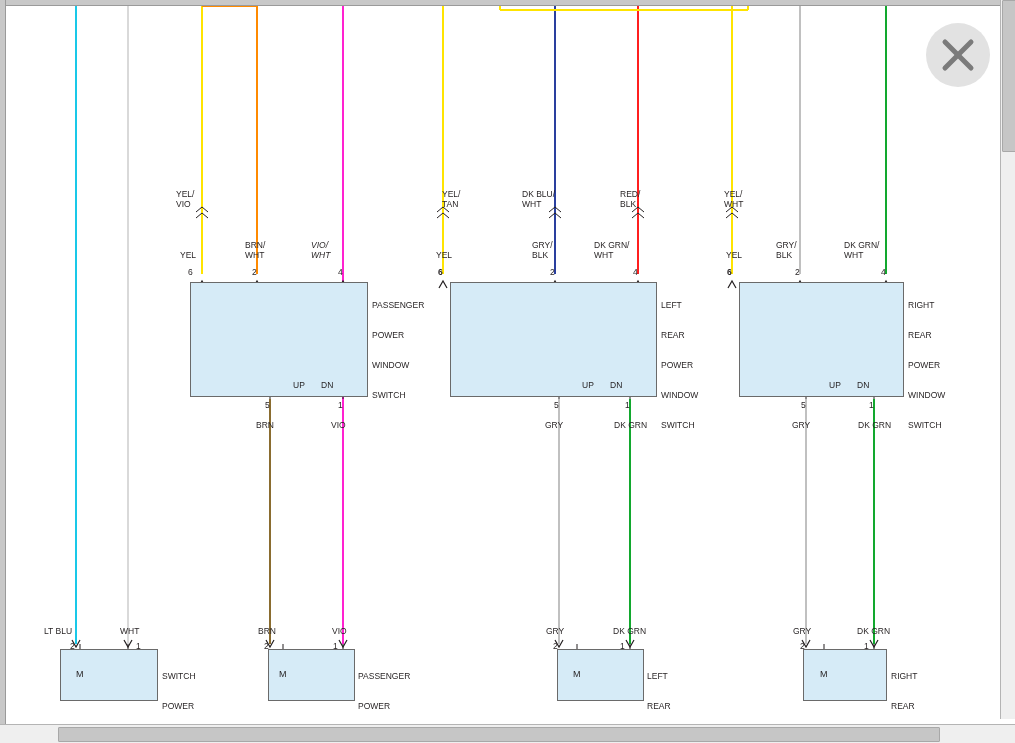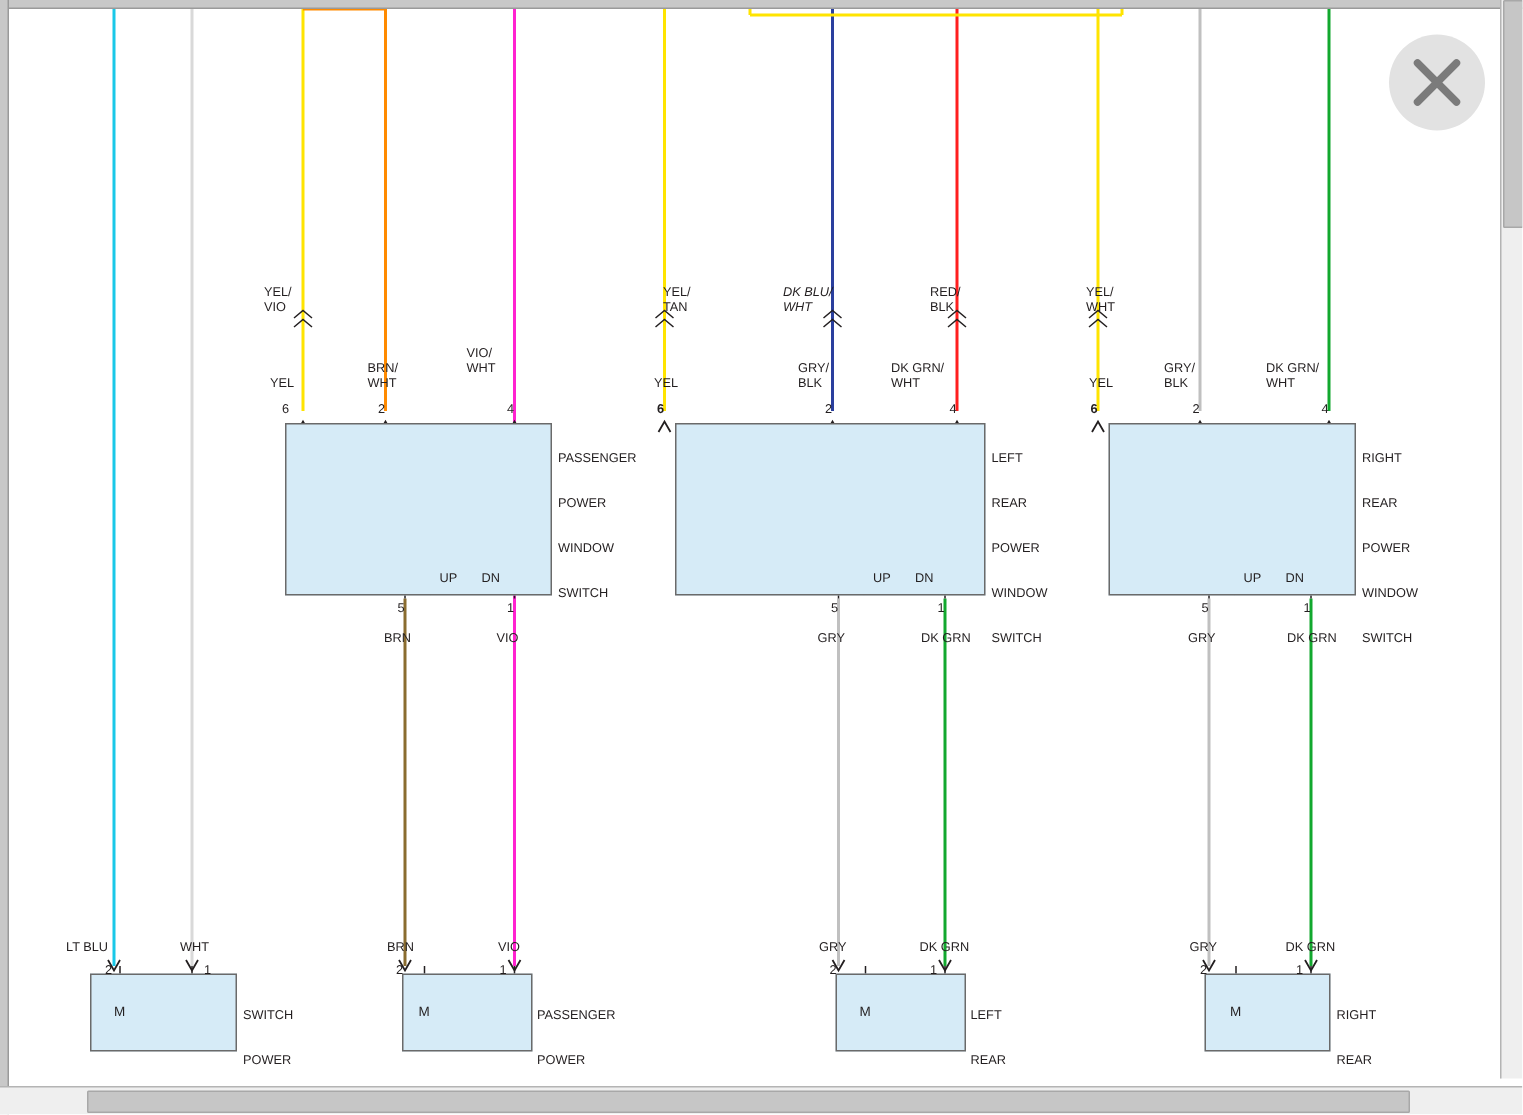--- a/index.html
+++ b/index.html
@@ -244,31 +244,31 @@
 
     <div class="lbl" style="left:70px;top:663px;font-size:9px;">M</div>
     <div class="lbl" style="left:273px;top:663px;font-size:9px;">M</div>
     <div class="lbl" style="left:567px;top:663px;font-size:9px;">M</div>
     <div class="lbl" style="left:814px;top:663px;font-size:9px;">M</div>
 
     <div class="lbl" style="left:170px;top:183px;">YEL/
 VIO</div>
     <div class="lbl" style="left:436px;top:183px;">YEL/
 TAN</div>
-    <div class="lbl" style="left:516px;top:183px;font-style:italic;">DK BLU/
+    <div class="lbl" style="left:516px;top:183px;">DK BLU/
 WHT</div>
     <div class="lbl" style="left:614px;top:183px;">RED/
 BLK</div>
     <div class="lbl" style="left:718px;top:183px;">YEL/
 WHT</div>
 
     <div class="lbl" style="left:174px;top:244px;">YEL</div>
     <div class="lbl" style="left:239px;top:234px;">BRN/
 WHT</div>
-    <div class="lbl" style="left:305px;top:224px;">VIO/
+    <div class="lbl" style="left:305px;top:234px;font-style:italic;">VIO/
 WHT</div>
 
     <div class="lbl" style="left:430px;top:244px;">YEL</div>
     <div class="lbl" style="left:526px;top:234px;">GRY/
 BLK</div>
     <div class="lbl" style="left:588px;top:234px;">DK GRN/
 WHT</div>
 
     <div class="lbl" style="left:720px;top:244px;">YEL</div>
     <div class="lbl" style="left:770px;top:234px;">GRY/

